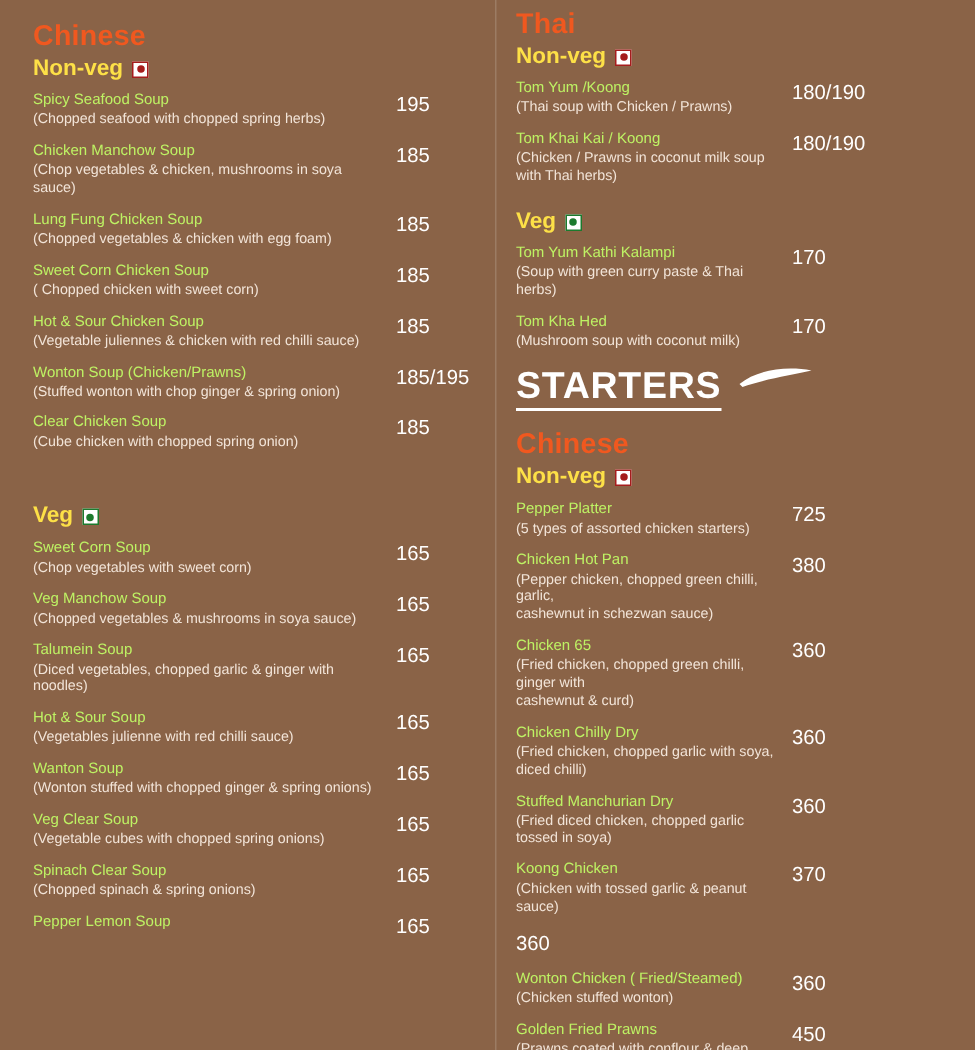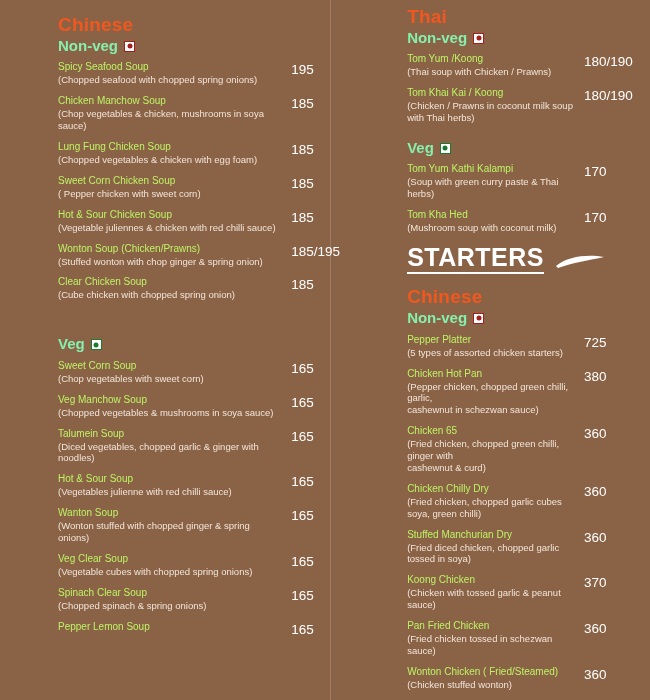--- a/index.html
+++ b/index.html
@@ -17,21 +17,20 @@
   .page {
     position: relative;
     width: 650px;
     height: 700px;
     box-sizing: border-box;
     display: flex;
   }
   .col {
     box-sizing: border-box;
     position: relative;
-    margin-left: 36px;
   }
   .col-left {
     width: 330px;
     padding: 14px 14px 0 22px;
   }
   .col-right {
     width: 264px;
     padding: 6px 14px 0 14px;
   }
   .divider {
@@ -51,21 +50,21 @@
     margin: 0 0 2px 0;
     line-height: 1.15;
   }
   .section-head {
     display: flex;
     align-items: center;
     gap: 6px;
     margin: 0 0 7px 0;
   }
   .section-head .lbl {
-    color: #86efac;
+    color: #fde047;
     font-size: 15px;
     font-weight: bold;
     line-height: 1.1;
   }
   .mark {
     width: 11px;
     height: 11px;
     border: 1.4px solid #ffffff;
     background: #ffffff;
     display: inline-block;
@@ -113,21 +112,21 @@
     padding-top: 1px;
     min-width: 52px;
     text-align: left;
   }
 
   .gap-lg { height: 26px; }
   .gap-sm { height: 7px; }
 
   .starters-head {
     display: flex;
-    align-items: flex-end;
+    align-items: flex-start;
     gap: 10px;
     margin: 10px 0 12px 0;
   }
   .starters-title {
     font-size: 25px;
     font-weight: bold;
     letter-spacing: .5px;
     color: #ffffff;
     border-bottom: 2px solid #ffffff;
     padding-bottom: 2px;
@@ -145,42 +144,42 @@
 
     <div class="section-head">
       <span class="lbl">Non-veg</span>
       <span class="mark nonveg"></span>
     </div>
 
     <div>
       <div class="item">
         <div class="item-text">
           <div class="item-name">Spicy Seafood Soup</div>
-          <div class="item-desc">(Chopped seafood with chopped spring onions)</div>
+          <div class="item-desc">(Chopped seafood with chopped spring herbs)</div>
         </div>
         <div class="item-price">195</div>
       </div>
       <div class="item">
         <div class="item-text">
           <div class="item-name">Chicken Manchow Soup</div>
           <div class="item-desc">(Chop vegetables &amp; chicken, mushrooms in soya sauce)</div>
         </div>
         <div class="item-price">185</div>
       </div>
       <div class="item">
         <div class="item-text">
           <div class="item-name">Lung Fung Chicken Soup</div>
           <div class="item-desc">(Chopped vegetables &amp; chicken with egg foam)</div>
         </div>
         <div class="item-price">185</div>
       </div>
       <div class="item">
         <div class="item-text">
           <div class="item-name">Sweet Corn Chicken Soup</div>
-          <div class="item-desc">( Pepper chicken with sweet corn)</div>
+          <div class="item-desc">( Chopped chicken with sweet corn)</div>
         </div>
         <div class="item-price">185</div>
       </div>
       <div class="item">
         <div class="item-text">
           <div class="item-name">Hot &amp; Sour Chicken Soup</div>
           <div class="item-desc">(Vegetable juliennes  &amp; chicken with red chilli sauce)</div>
         </div>
         <div class="item-price">185</div>
       </div>
@@ -355,43 +354,39 @@
         <div class="item-text">
           <div class="item-name">Chicken 65</div>
           <div class="item-desc" style="white-space:pre-line">(Fried chicken, chopped green chilli, ginger with
 cashewnut &amp; curd)</div>
         </div>
         <div class="item-price">360</div>
       </div>
       <div class="item">
         <div class="item-text">
           <div class="item-name">Chicken Chilly Dry</div>
-          <div class="item-desc">(Fried chicken, chopped garlic cubes soya, green chilli)</div>
+          <div class="item-desc">(Fried chicken, chopped garlic with soya, diced chilli)</div>
         </div>
         <div class="item-price">360</div>
       </div>
       <div class="item">
         <div class="item-text">
           <div class="item-name">Stuffed Manchurian Dry</div>
           <div class="item-desc">(Fried diced chicken, chopped garlic tossed in soya)</div>
         </div>
         <div class="item-price">360</div>
       </div>
       <div class="item">
         <div class="item-text">
           <div class="item-name">Koong Chicken</div>
           <div class="item-desc">(Chicken with tossed garlic &amp; peanut sauce)</div>
         </div>
         <div class="item-price">370</div>
       </div>
       <div class="item">
-        <div class="item-text">
-          <div class="item-name">Pan Fried Chicken</div>
-          <div class="item-desc">(Fried chicken tossed in schezwan sauce)</div>
-        </div>
         <div class="item-price">360</div>
       </div>
       <div class="item">
         <div class="item-text">
           <div class="item-name">Wonton Chicken  ( Fried/Steamed)</div>
           <div class="item-desc">(Chicken stuffed wonton)</div>
         </div>
         <div class="item-price">360</div>
       </div>
       <div class="item">

